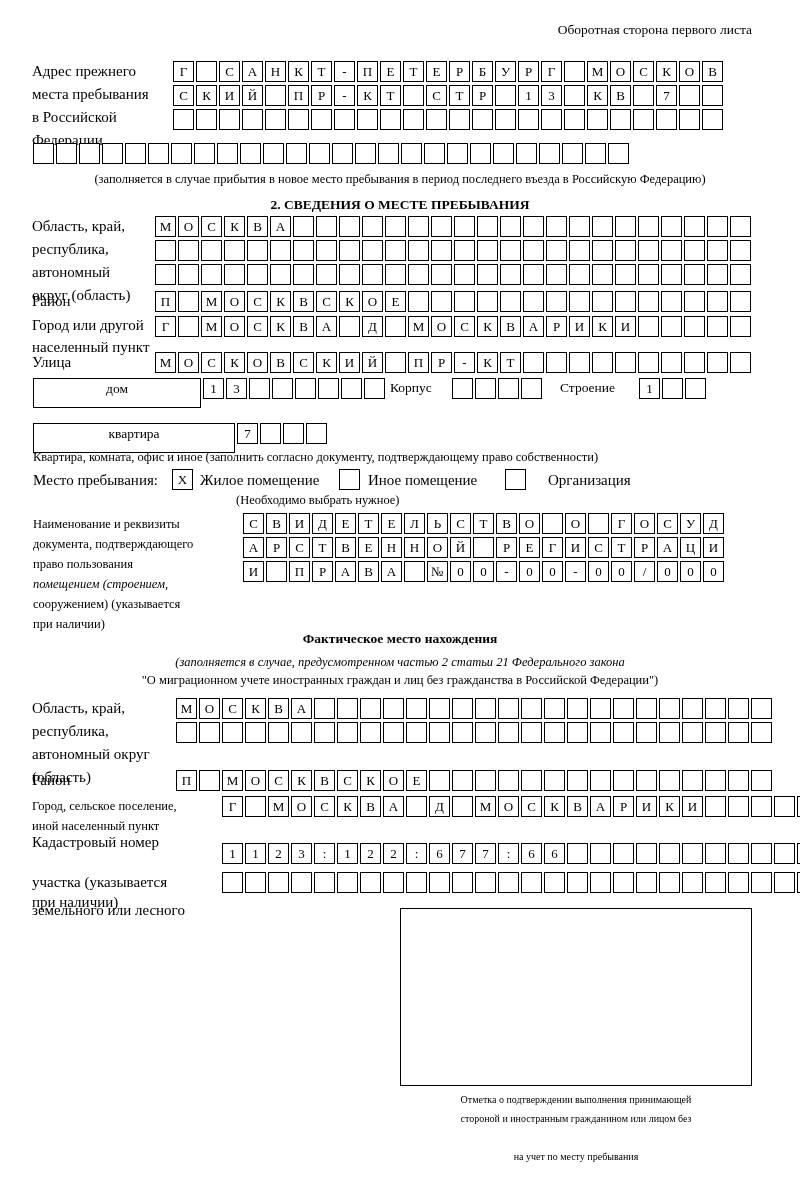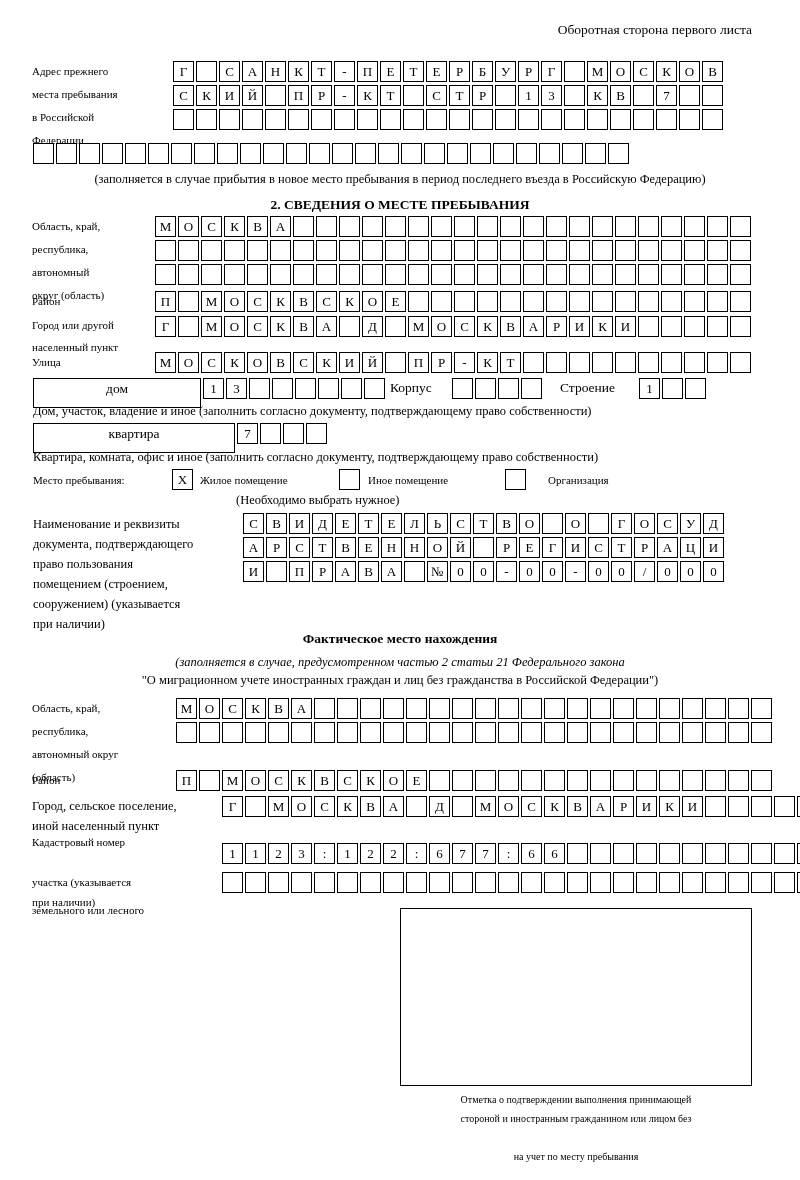--- a/index.html
+++ b/index.html
@@ -22,21 +22,21 @@
   }
   .header-right {
     position: absolute;
     right: 48px;
     top: 22px;
     font-size: 13.5px;
   }
   
   .lbl {
     position: absolute;
-    font-size: 11px;
+    font-size: 15px;
     line-height: 19px;
     white-space: pre;
   }
   .lbl.small { font-size: 12.5px; }
   .center-title {
     position: absolute;
     width: 100%;
     text-align: center;
     font-weight: bold;
     font-size: 13.5px;
@@ -424,21 +424,20 @@
       <div class="cell"></div>
       <div class="cell"></div>
       <div class="cell"></div>
     </div>
   <div class="inline-label" style="left:560px; top:380px;">Строение</div>
   <div class="row" id="s2-stroenie" style="left:639px; top:378px;">
       <div class="cell">1</div>
       <div class="cell"></div>
       <div class="cell"></div>
     </div>
-  <div class="lbl small" style="left:33px; top:402px;">Дом, участок, владение и иное (заполнить согласно документу, подтверждающему право собственности)</div>
 
   <div class="longbox" style="left:33px; top:423px; width:202px;">квартира</div>
   <div class="row" id="s2-flat" style="left:237px; top:423px;">
       <div class="cell">7</div>
       <div class="cell"></div>
       <div class="cell"></div>
       <div class="cell"></div>
     </div>
   <div class="lbl small" style="left:33px; top:448px;">Квартира, комната, офис и иное (заполнить согласно документу, подтверждающему право собственности)</div>
 
@@ -447,21 +446,21 @@
   <div class="lbl" style="left:200px; top:471px;">Жилое помещение</div>
   <div class="checkbox" style="position:absolute; left:339px; top:469px;"></div>
   <div class="lbl" style="left:368px; top:471px;">Иное помещение</div>
   <div class="checkbox" style="position:absolute; left:505px; top:469px;"></div>
   <div class="lbl" style="left:548px; top:471px;">Организация</div>
   <div class="lbl small" style="left:236px; top:491px;">(Необходимо выбрать нужное)</div>
 
   <div class="lbl small" style="left:33px; top:515px;">Наименование и реквизиты</div>
   <div class="lbl small" style="left:33px; top:535px;">документа, подтверждающего</div>
   <div class="lbl small" style="left:33px; top:555px;">право пользования</div>
-  <div class="lbl small" style="left:33px; top:575px;">помещением (строением,</div>
+  <div class="lbl small" style="left:33px; top:575px;font-style:italic;">помещением (строением,</div>
   <div class="lbl small" style="left:33px; top:595px;">сооружением) (указывается</div>
   <div class="lbl small" style="left:33px; top:615px;">при наличии)</div>
 
   <div class="row" id="s2-doc-0" style="left:243px; top:513px;">
       <div class="cell">С</div>
       <div class="cell">В</div>
       <div class="cell">И</div>
       <div class="cell">Д</div>
       <div class="cell">Е</div>
       <div class="cell">Т</div>

